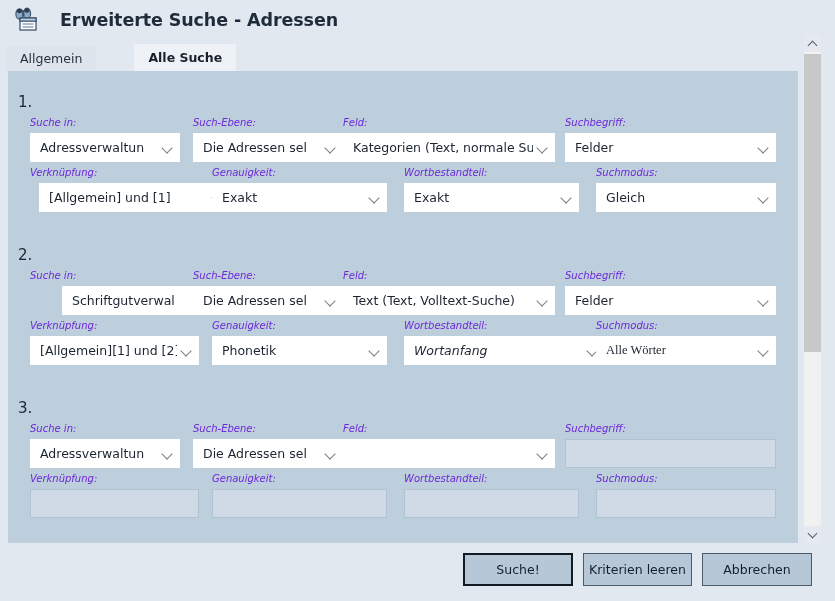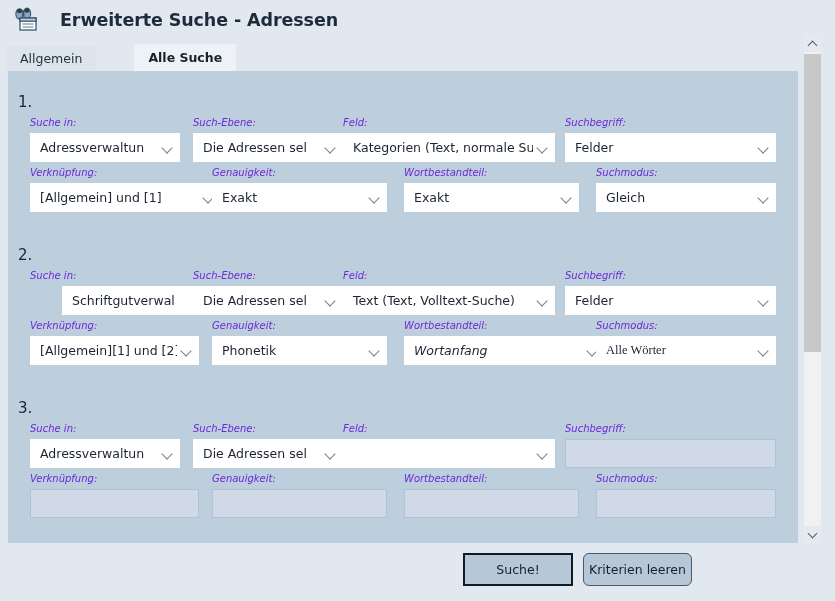--- a/index.html
+++ b/index.html
@@ -265,21 +265,21 @@
     <div class="field" style="left:557px; top:23px; width:211px;">
       <div class="field-label">Suchbegriff:</div>
       <div class="control" style="width:211px;">
         <span class="val">Felder</span>
         <span class="chev"></span>
       </div>
     </div>
 
     <div class="field" style="left:22px; top:73px; width:169px;">
       <div class="field-label">Verknüpfung:</div>
-      <div class="control" style="width:191px;">
+      <div class="control" style="width:191px;margin-left:9px;">
         <span class="val">[Allgemein] und [1]</span>
         <span class="chev"></span>
       </div>
     </div>
 
     <div class="field" style="left:204px; top:73px; width:175px;">
       <div class="field-label">Genauigkeit:</div>
       <div class="control" style="width:175px;">
         <span class="val">Exakt</span>
         <span class="chev"></span>
@@ -437,14 +437,15 @@
 </div>
 
 <div class="scrollbar">
   <div class="sb-btn sb-up"></div>
   <div class="sb-thumb"></div>
   <div class="sb-btn sb-down"></div>
 </div>
 
 <div class="footer">
   <div class="btn default" style="left:463px; width:110px;">Suche!</div>
-  <div class="btn" style="left:583px; width:109px;border-radius:6px;">Kriterien leeren</div>
+  <div class="btn" style="left:583px; width:109px;">Kriterien leeren</div>
+  <div class="btn" style="left:702px; width:110px;">Abbrechen</div>
 </div>
 
 </body></html>

